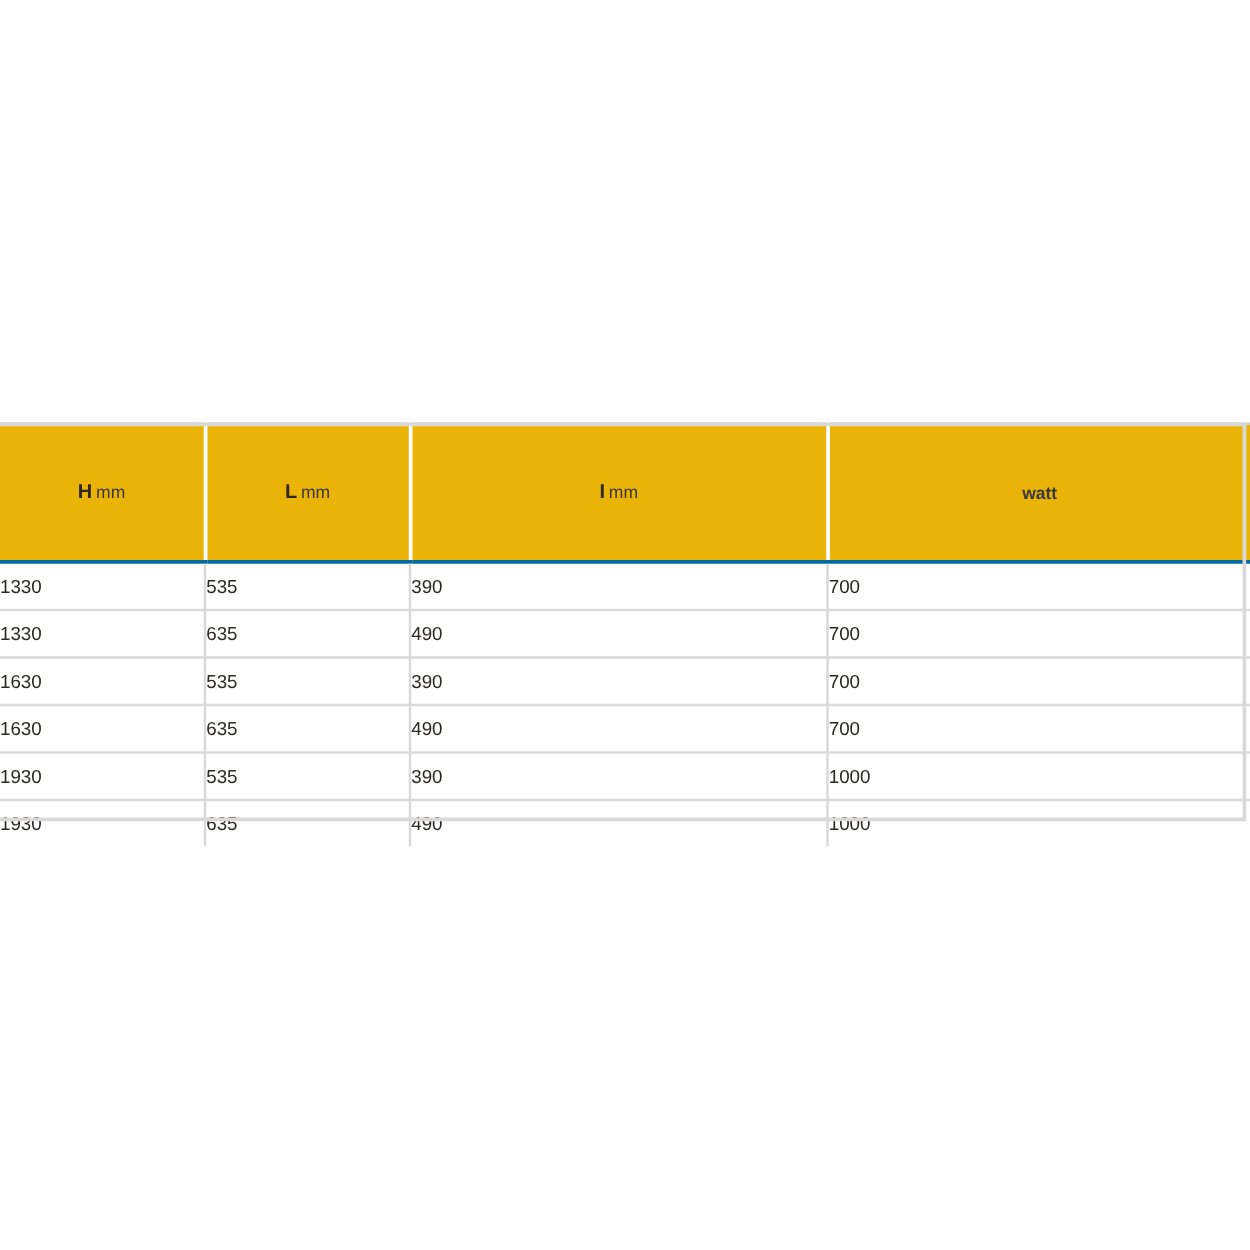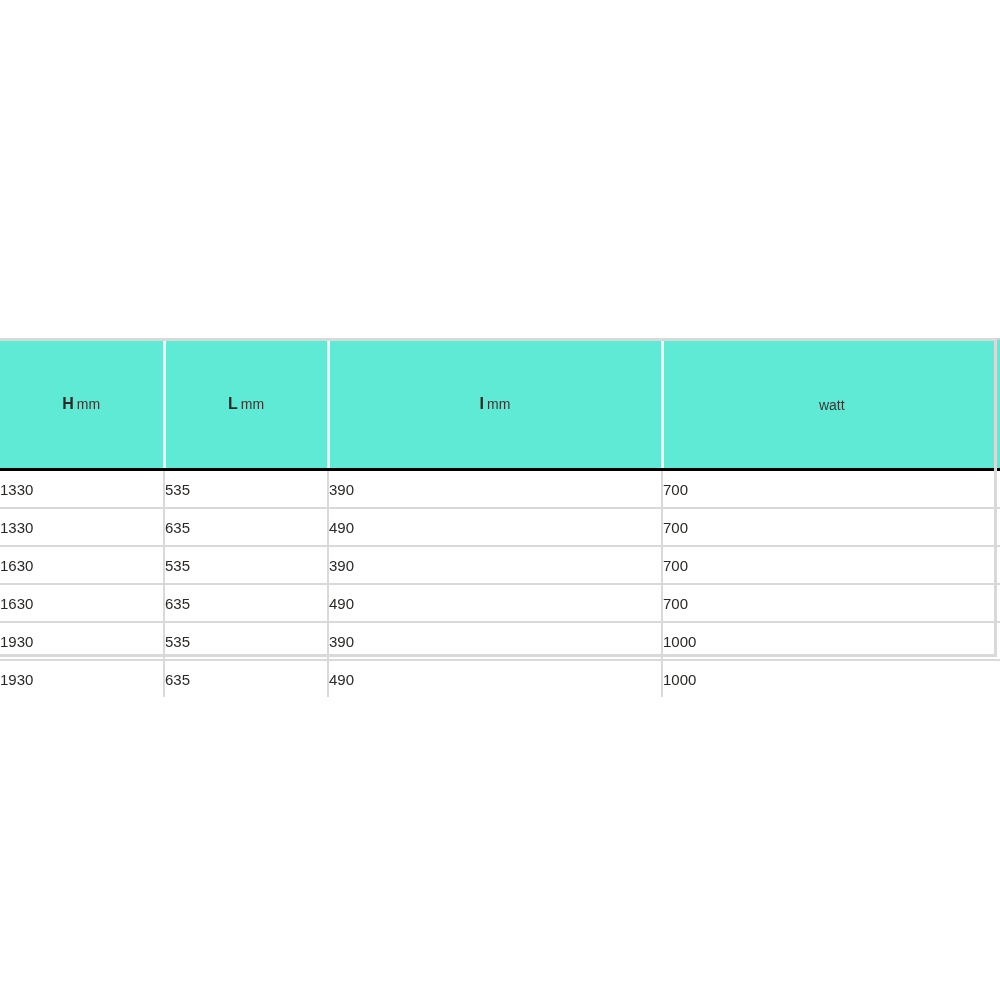--- a/index.html
+++ b/index.html
@@ -31,31 +31,31 @@
     table-layout: fixed;
     background: #ffffff;
   }
 
   table.spec-table col.c-h { width: 164px; }
   table.spec-table col.c-l { width: 164px; }
   table.spec-table col.c-i { width: 334px; }
   table.spec-table col.c-w { width: 338px; }
 
   table.spec-table thead th {
-    background: #5eead4;
+    background: #eab308;
     height: 104px;
     border-right: 3px solid #ffffff;
-    border-bottom: 3px solid #000000;
+    border-bottom: 3px solid #0369a1;
     border-top: 2px solid #cfcfcf;
     font-weight: normal;
     font-size: 15px;
     color: #33302e;
     text-align: center;
     vertical-align: middle;
-    padding: 12px;
+    padding: 2px;
   }
 
   table.spec-table thead th:last-child {
     border-right: none;
   }
 
   .th-inner {
     display: block;
     line-height: 1;
   }
@@ -67,21 +67,21 @@
   }
 
   .th-unit {
     font-weight: normal;
     font-size: 14px;
     color: #3a3735;
     margin-left: 3px;
   }
 
   .th-plain {
-    font-weight: normal;
+    font-weight: bold;
     font-size: 14px;
     color: #3a3735;
   }
 
   table.spec-table tbody td {
     height: 36px;
     text-align: left;
     vertical-align: middle;
     font-size: 15px;
     color: #2b2825;

